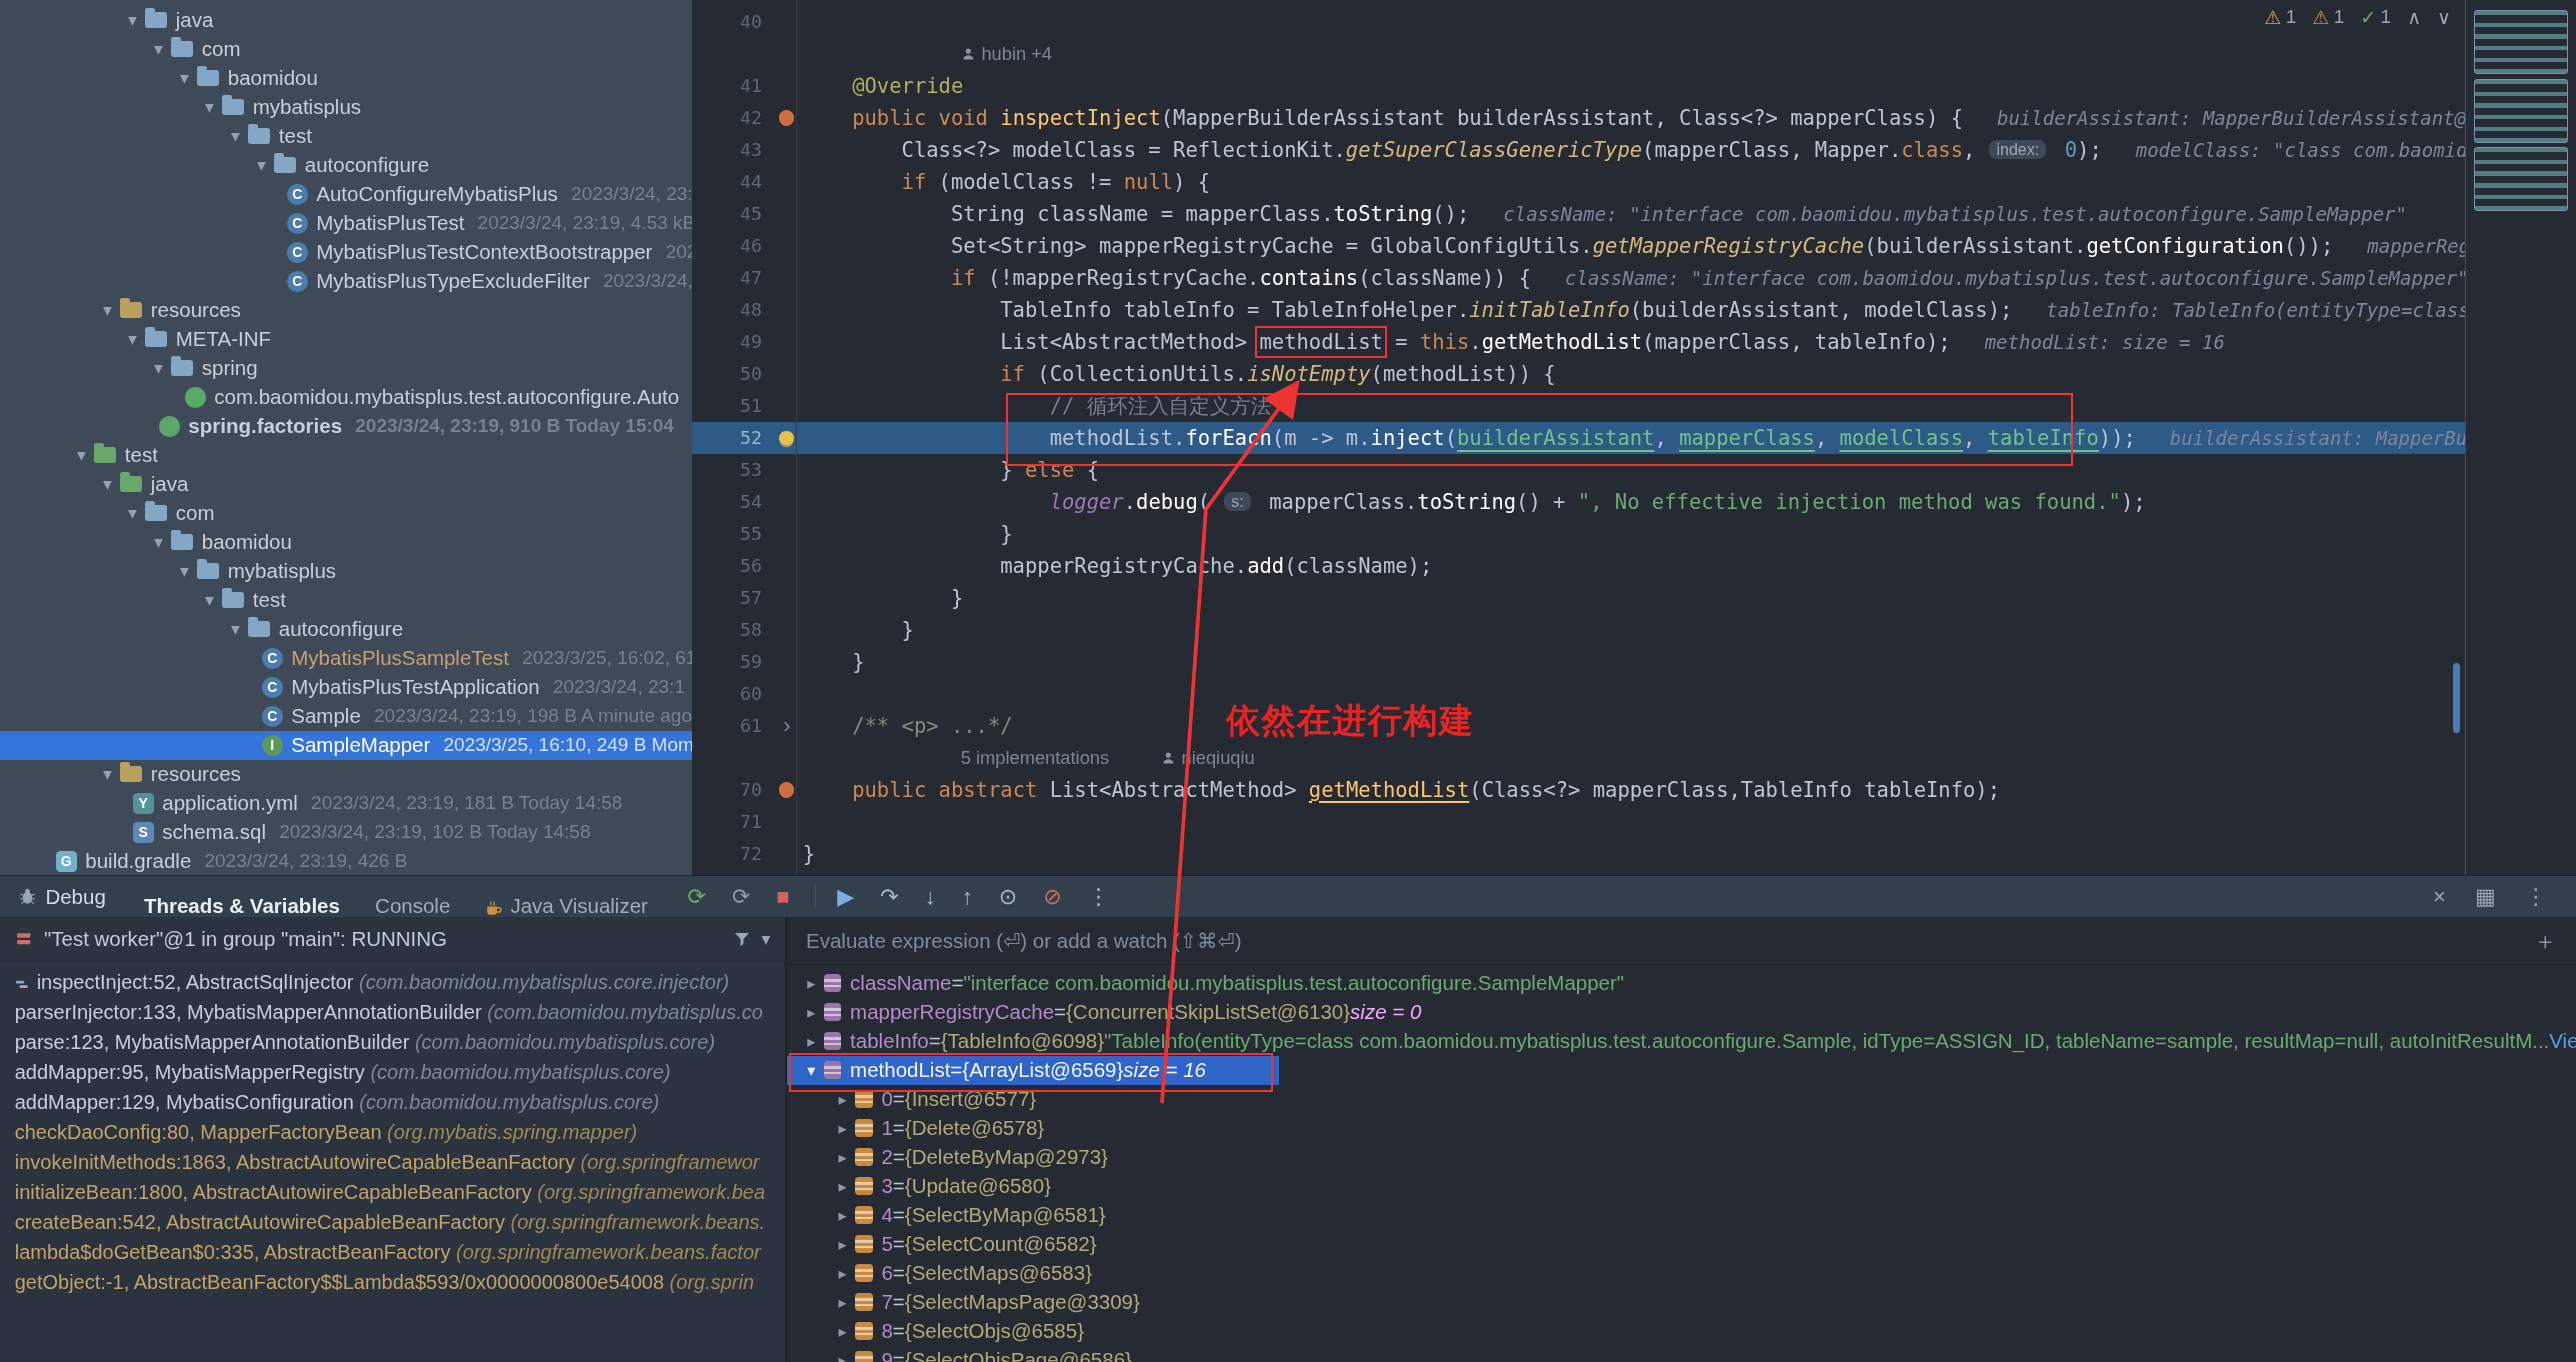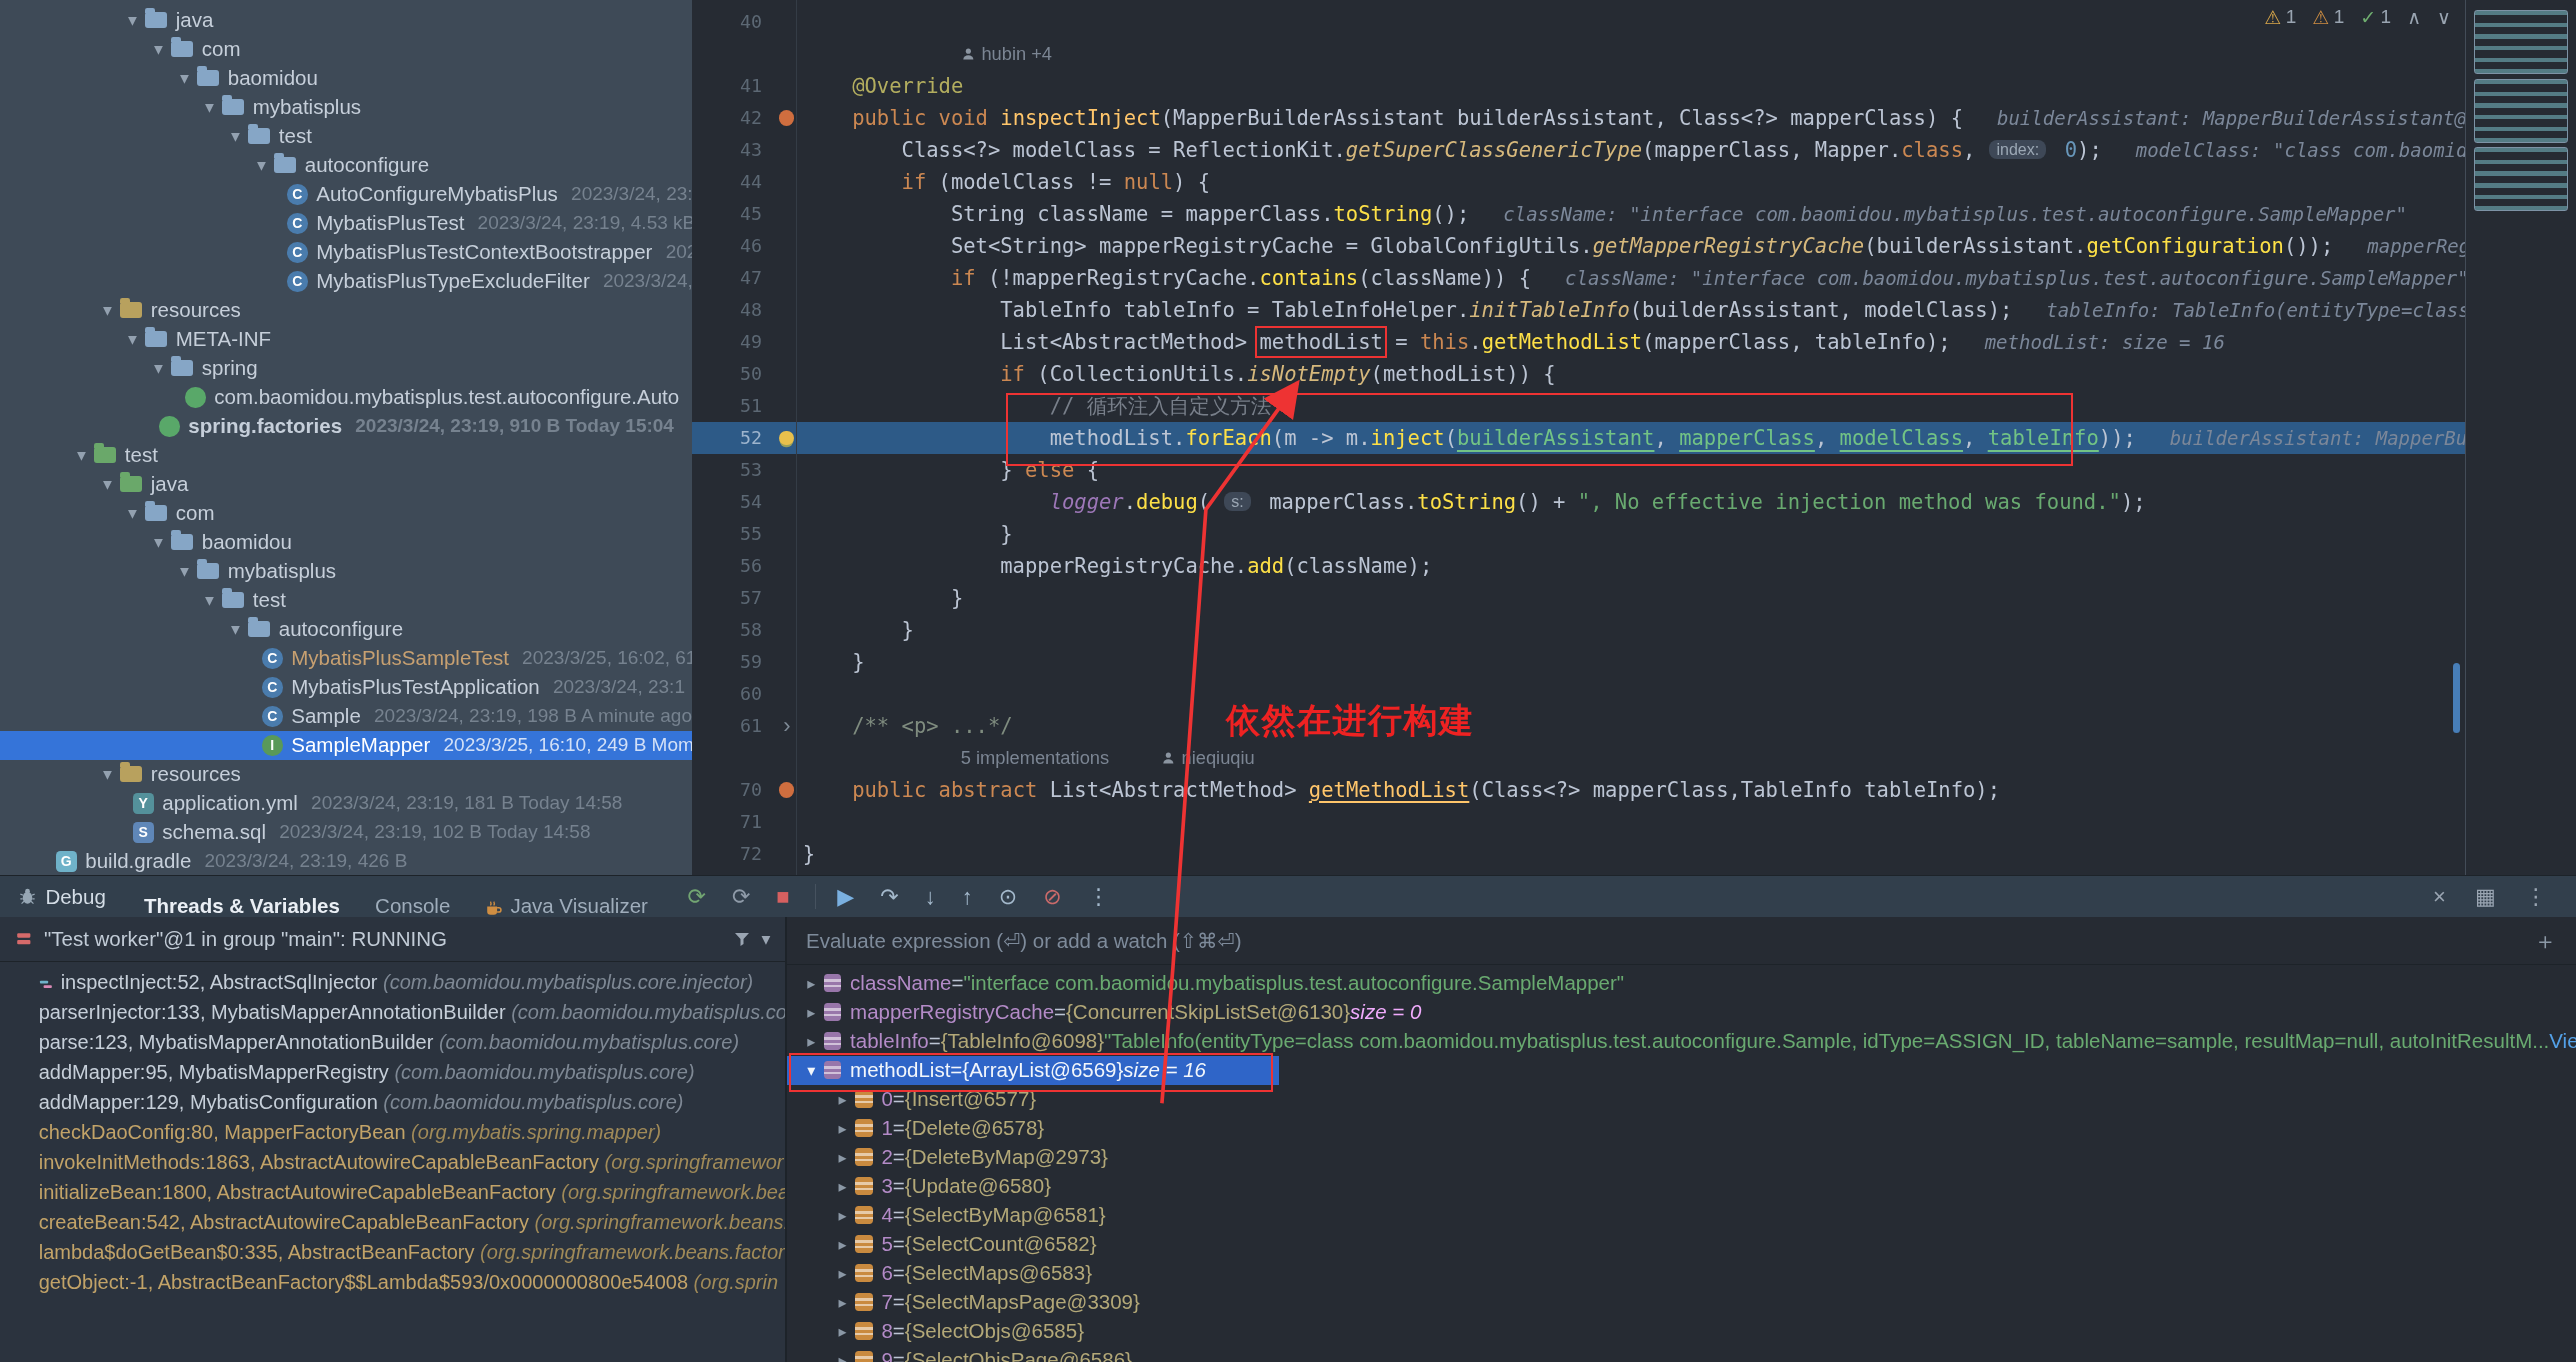--- a/index.html
+++ b/index.html
@@ -29,21 +29,21 @@
   .gut{width:70px;flex:none;text-align:right;padding-right:8.8px;color:#5c6874;
        font-family:"DejaVu Sans Mono",monospace;font-size:18.3px;}
   .eline.hl .gut{color:#9db4cd;}
   .gico{width:32px;flex:none;display:flex;align-items:center;justify-content:center;color:#7e8a96;font-size:22px;}
   .entrydot{width:15.4px;height:15.4px;border-radius:50%;background:#cf6e3f;}
   .bulb{width:14.7px;height:14.7px;border-radius:50%;background:#e8c04c;box-shadow:0 2.9px 0 -0.7px #9aa05a;}
   .ecode{white-space:pre;font-family:"DejaVu Sans Mono",monospace;font-size:20.5px;color:#bcc5d4;}
   .einlay{font-size:18.3px;color:#7b8593;padding-left:158px;display:flex;align-items:center;gap:5.9px;}
   .tk-d{color:#bcc5d4;} .tk-kw{color:#cc8852;} .tk-ann{color:#b3ae5f;}
   .tk-str{color:#69aa70;} .tk-com{color:#787f8a;}
-  .tk-call{color:#fde047;} .tk-scall{color:#d6b87c;font-style:italic;}
+  .tk-call{color:#ffffff;} .tk-scall{color:#d6b87c;font-style:italic;}
   .tk-decl{color:#ffc66b;} .tk-declu{color:#ffc66b;text-decoration:underline;text-underline-offset:4.4px;}
   .tk-field{color:#9d77b8;font-style:italic;} .tk-num{color:#6897bb;}
   .tk-fold{color:#7f8c7f;}
   .tk-ul{color:#72c385;text-decoration:underline;text-underline-offset:5.1px;}
   .tk-box{color:#bcc5d4;outline:2.2px solid var(--accent-red,#ee3333);outline-offset:2.9px;}
   .tk-chip{display:inline-block;font-family:"Liberation Sans",sans-serif;font-size:16px;color:#9ba7b4;
            background:#3e4857;border-radius:8px;padding:0.7px 7.3px;margin:0 5.9px 0 1.5px;vertical-align:2.2px;}
   .ehint{color:#7b8799;font-style:italic;margin-left:34px;font-size:19px;}
   #gutter-line{position:absolute;left:104px;top:0;bottom:0;width:0.7px;background:#343c46;}
   #inspections{position:absolute;top:5.9px;right:125px;display:flex;align-items:center;gap:16px;font-size:19px;color:#9aa5b2;z-index:6;}
@@ -64,21 +64,21 @@
   .tab.tabsel{color:#eaeff5;font-weight:700;}
   #runicons,#stepicons,#winicons{display:flex;align-items:center;gap:26px;margin-left:22px;}
   .aicon{font-size:22px;color:#9aa5b2;}
   .tsep{width:0.7px;height:25px;background:#46525f;margin-left:25px;}
   #winicons{margin-left:auto;margin-right:11.7px;gap:29px;}
   
   #frames{position:absolute;left:0;top:917px;width:785px;height:445px;background:var(--frames-bg,#2b333e);overflow:hidden;}
   #threadrow{height:44px;display:flex;align-items:center;padding:0 14.7px;gap:11.7px;font-size:20.5px;color:#c2ccd7;
              border-bottom:0.7px solid var(--panel-border,#1d2329);}
   #threadrow .grow{flex:1;}
-  #frows{padding-top:5.1px;padding-left:24px;}
+  #frows{padding-top:5.1px;}
   .frow{height:30px;line-height:30px;padding-left:14.7px;font-size:20px;color:#c6cfd9;white-space:nowrap;overflow:hidden;}
   .frow .pkg{color:#7e8894;font-style:italic;}
   .frow.lib{color:#c2a368;}
   .frow.lib .pkg{color:#a08a58;}
   .fico{vertical-align:-2.2px;margin-right:7.3px;}
   #pane-divider{position:absolute;left:785px;top:917px;bottom:0;width:1.5px;background:var(--panel-border,#1d2329);}
   
   #vars{position:absolute;left:787px;top:917px;width:1789px;height:445px;background:var(--editor-bg,#262b33);overflow:hidden;}
   #evalrow{height:47px;display:flex;align-items:center;padding:0 19px;color:#7e8b9b;font-size:20.5px;
            border-bottom:0.7px solid var(--panel-border,#1d2329);}

